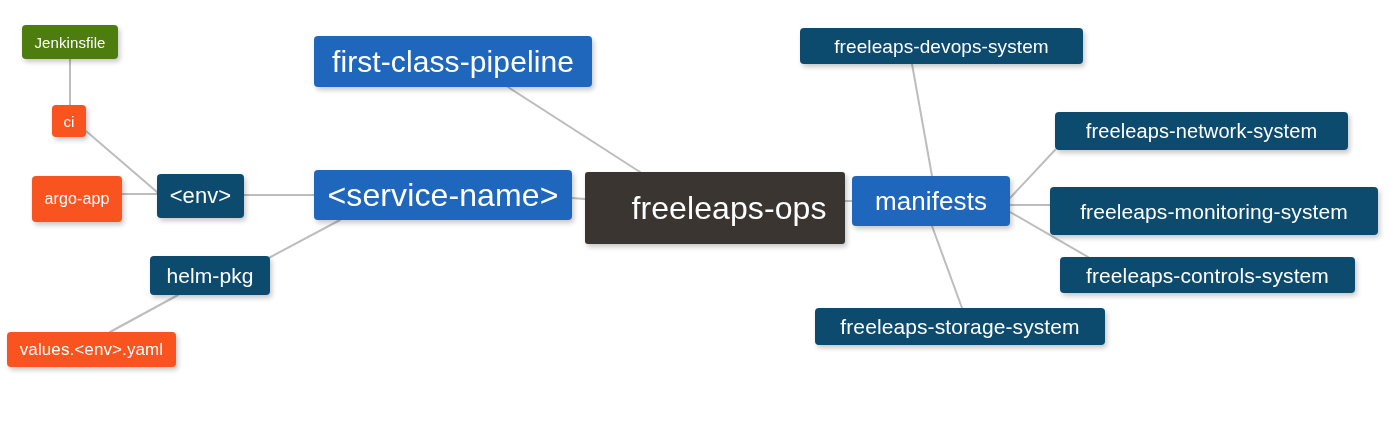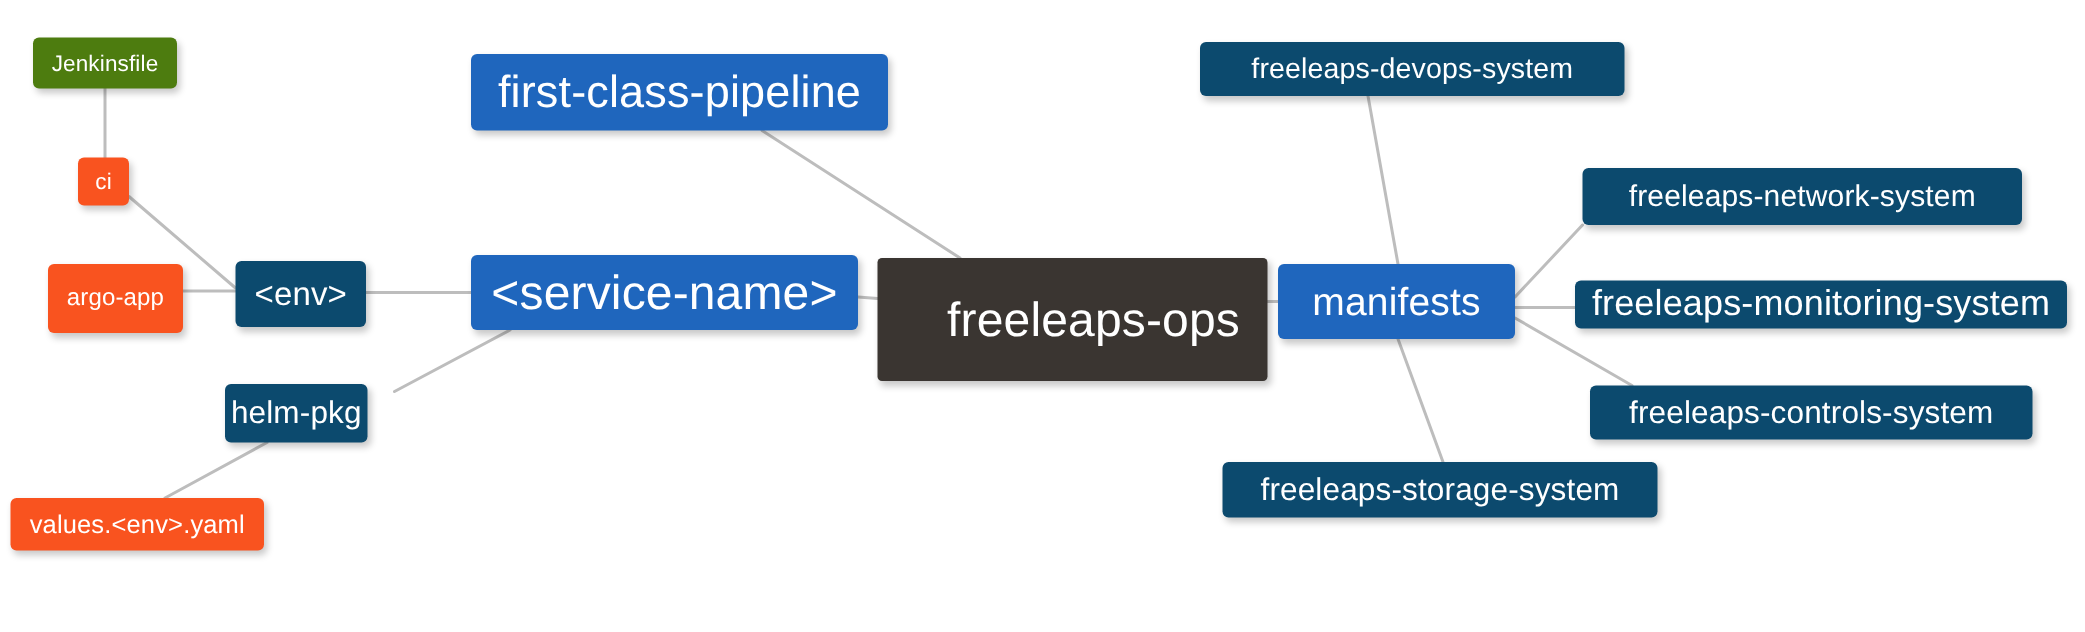--- a/index.html
+++ b/index.html
@@ -80,45 +80,45 @@
       </div>
       <div class="node red" style="left: 52px; top: 105px; width: 34px; height: 32px; font-size: 15px;">
         <span>ci</span>
       </div>
       <div class="node red" style="left: 32px; top: 176px; width: 90px; height: 46px; font-size: 16px;">
         <span>argo-app</span>
       </div>
       <div class="node green" style="left: 157px; top: 174px; width: 87px; height: 44px; font-size: 22px;">
         <span>&lt;env&gt;</span>
       </div>
-      <div class="node green" style="left: 150px; top: 256px; width: 95px; height: 39px; font-size: 21px;">
+      <div class="node green" style="left: 150px; top: 256px; width: 120px; height: 39px; font-size: 21px;">
         <span>helm-pkg</span>
       </div>
       <div class="node red" style="left: 7px; top: 332px; width: 169px; height: 35px; font-size: 17px;">
         <span>values.&lt;env&gt;.yaml</span>
       </div>
       <div class="node blue" style="left: 314px; top: 36px; width: 278px; height: 51px; font-size: 30px;">
         <span>first-class-pipeline</span>
       </div>
       <div class="node blue" style="left: 314px; top: 170px; width: 258px; height: 50px; font-size: 32px;">
         <span>&lt;service-name&gt;</span>
       </div>
-      <div class="node root" style="left: 585px; top: 172px; width: 260px; height: 82px; font-size: 32px; padding-left: 40px;">
+      <div class="node root" style="left: 585px; top: 172px; width: 260px; height: 72px; font-size: 32px; padding-left: 40px;">
         <span>freeleaps-ops</span>
       </div>
       <div class="node blue" style="left: 852px; top: 176px; width: 158px; height: 50px; font-size: 26px;">
         <span>manifests</span>
       </div>
       <div class="node green" style="left: 800px; top: 28px; width: 283px; height: 36px; font-size: 19px;">
         <span>freeleaps-devops-system</span>
       </div>
       <div class="node green" style="left: 1055px; top: 112px; width: 293px; height: 38px; font-size: 20px;">
         <span>freeleaps-network-system</span>
       </div>
-      <div class="node green" style="left: 1050px; top: 187px; width: 328px; height: 32px; font-size: 24px;">
+      <div class="node green" style="left: 1050px; top: 187px; width: 328px; height: 48px; font-size: 21px;">
         <span>freeleaps-monitoring-system</span>
       </div>
       <div class="node green" style="left: 1060px; top: 257px; width: 295px; height: 36px; font-size: 21px;">
         <span>freeleaps-controls-system</span>
       </div>
       <div class="node green" style="left: 815px; top: 308px; width: 290px; height: 37px; font-size: 21px;">
         <span>freeleaps-storage-system</span>
       </div>
     </div>
 </div>

